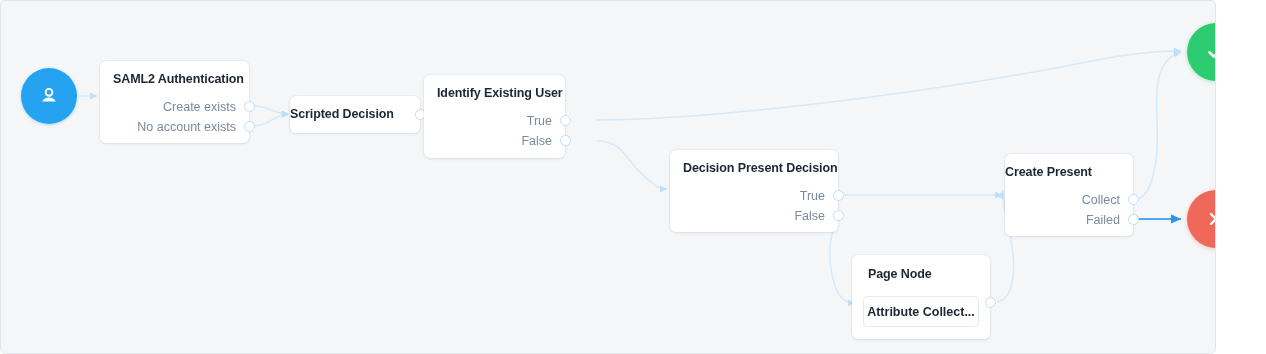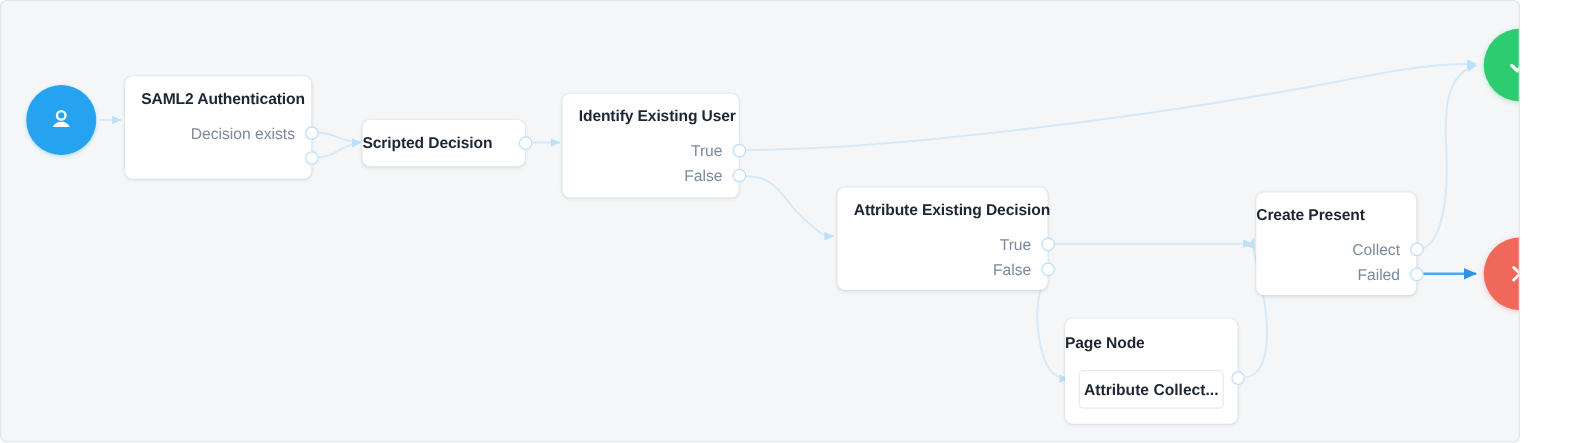--- a/index.html
+++ b/index.html
@@ -165,53 +165,54 @@
   <div class="circle-node start-node" style="left:20px; top:67px; width:56px; height:56px;">
     <svg width="24" height="24" viewBox="0 0 24 24">
       <circle cx="12" cy="8.3" r="3.4" fill="none" stroke="#ffffff" stroke-width="1.9"></circle>
       <path d="M5.2,17.6 C6.6,14.6 9.1,13.4 12,13.4 C14.9,13.4 17.4,14.6 18.8,17.6 z" fill="#ffffff"></path>
     </svg>
   </div>
 
   <div class="node" style="left:99px; top:60px; width:149px; height:82px;">
     <div class="node-title" style="position:absolute; left:13px; top:11px;">SAML2 Authentication</div>
     <div class="outcomes" style="top:36px;">
-      <div class="outcome">Decision exists</div>
+      <div class="outcome">Create exists</div>
+      <div class="outcome">No account exists</div>
     </div>
     <div class="port" style="right:-6px; top:40px;"></div>
     <div class="port" style="right:-6px; top:60px;"></div>
   </div>
 
   <div class="node" style="left:289px; top:95px; width:130px; height:37px;">
     <div class="node-title centered" style="position:absolute; left:0; right:0; top:11px;">Scripted Decision</div>
     <div class="port" style="right:-6px; top:13px;"></div>
   </div>
 
-  <div class="node" style="left:449px; top:74px; width:141px; height:83px;">
+  <div class="node" style="left:423px; top:74px; width:141px; height:83px;">
     <div class="node-title" style="position:absolute; left:13px; top:11px;">Identify Existing User</div>
     <div class="outcomes" style="top:36px;">
       <div class="outcome">True</div>
       <div class="outcome">False</div>
     </div>
     <div class="port" style="right:-6px; top:40px;"></div>
     <div class="port" style="right:-6px; top:60px;"></div>
   </div>
 
   <div class="node" style="left:669px; top:149px; width:168px; height:82px;">
-    <div class="node-title" style="position:absolute; left:13px; top:11px;">Attribute Existing Decision</div>
+    <div class="node-title" style="position:absolute; left:13px; top:11px;">Decision Present Decision</div>
     <div class="outcomes" style="top:36px;">
       <div class="outcome">True</div>
       <div class="outcome">False</div>
     </div>
     <div class="port" style="right:-6px; top:40px;"></div>
     <div class="port" style="right:-6px; top:60px;"></div>
   </div>
 
   <div class="node" style="left:851px; top:254px; width:138px; height:84px;">
-    <div class="node-title centered" style="position:absolute; left:0; right:0; top:12px;">Page Node</div>
+    <div class="node-title centered" style="position:absolute; left:0; right:0; top:12px;padding-left:16px;">Page Node</div>
     <div class="child-box" style="left:11px; top:41px; width:116px; height:31px;">
       <div class="child-label">Attribute Collect...</div>
     </div>
     <div class="port" style="right:-6px; top:42px;"></div>
   </div>
 
   <div class="node" style="left:1004px; top:153px; width:128px; height:82px;">
     <div class="node-title centered" style="position:absolute; left:0; right:0; top:11px;">Create Present</div>
     <div class="outcomes" style="top:36px;">
       <div class="outcome">Collect</div>

